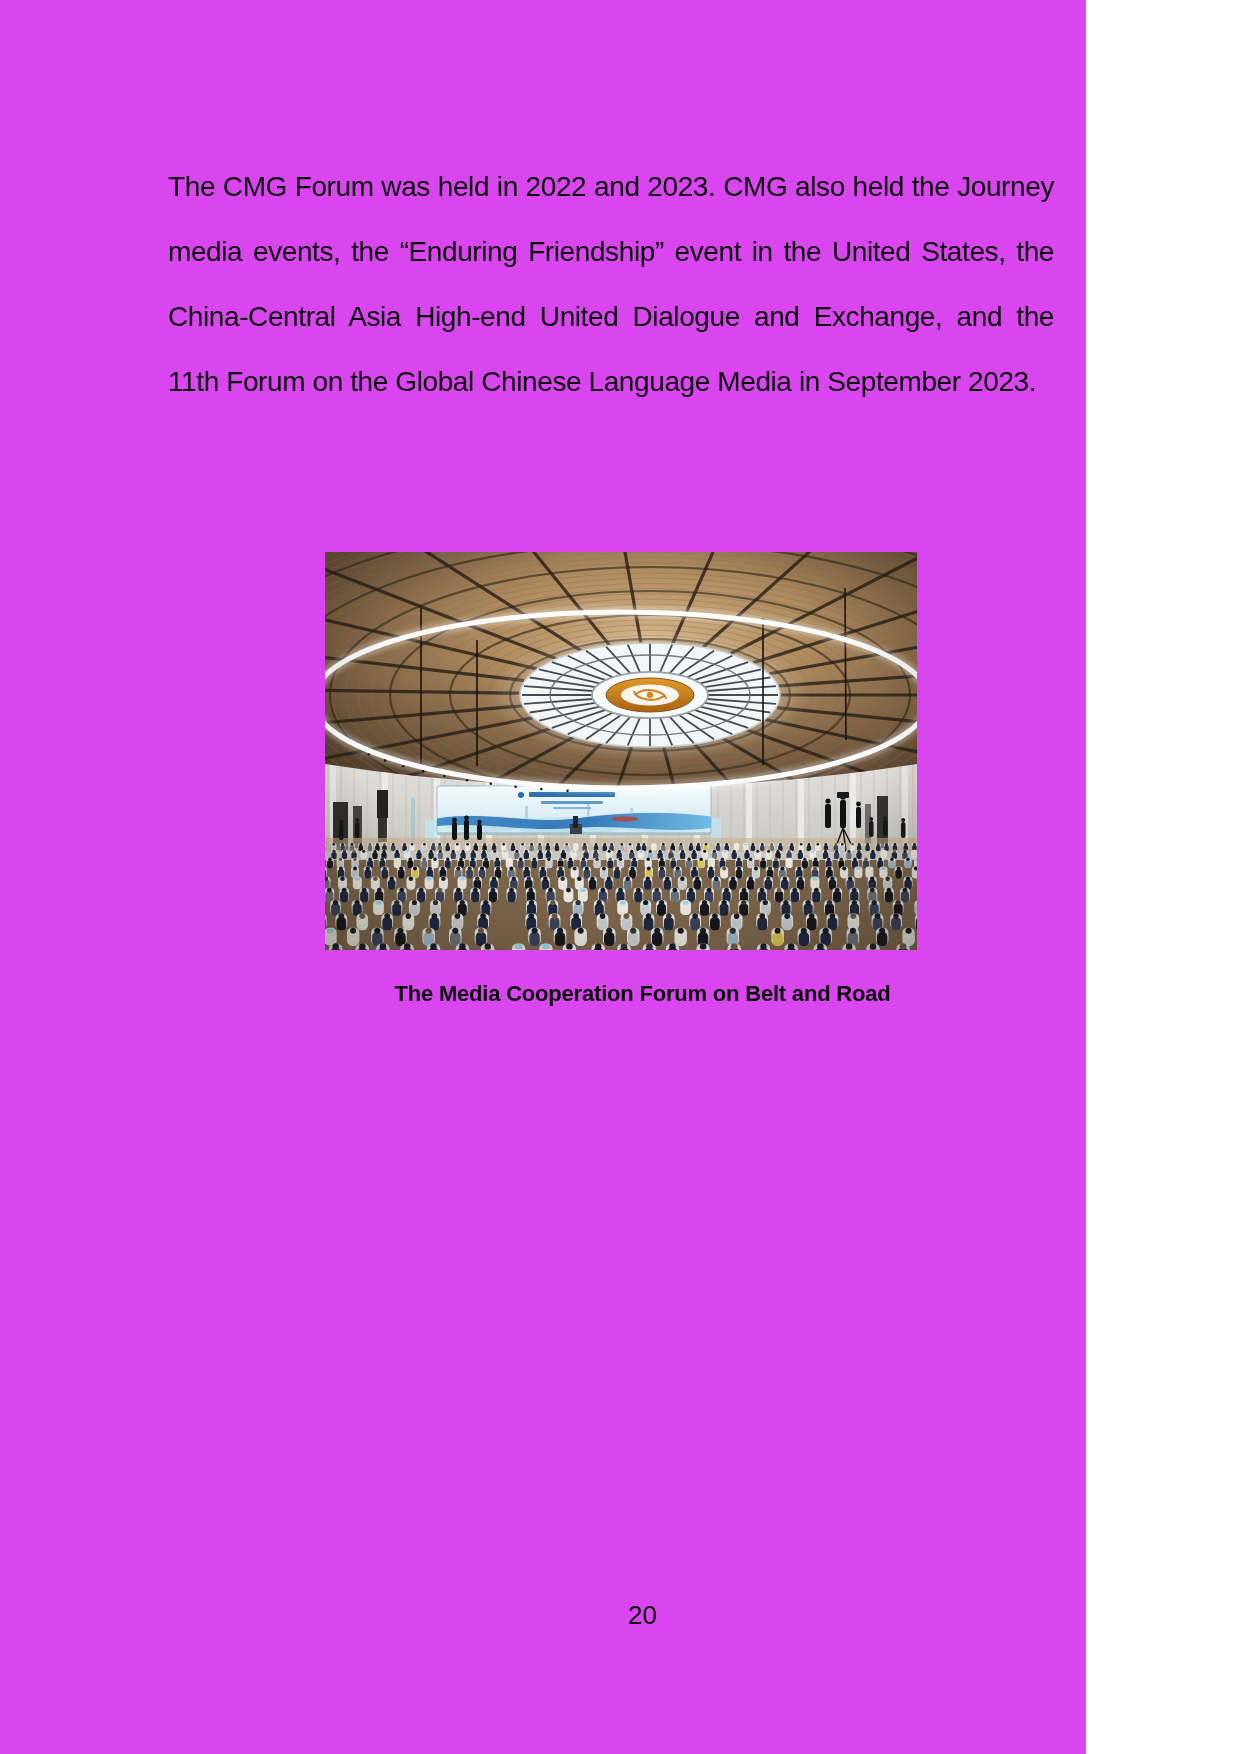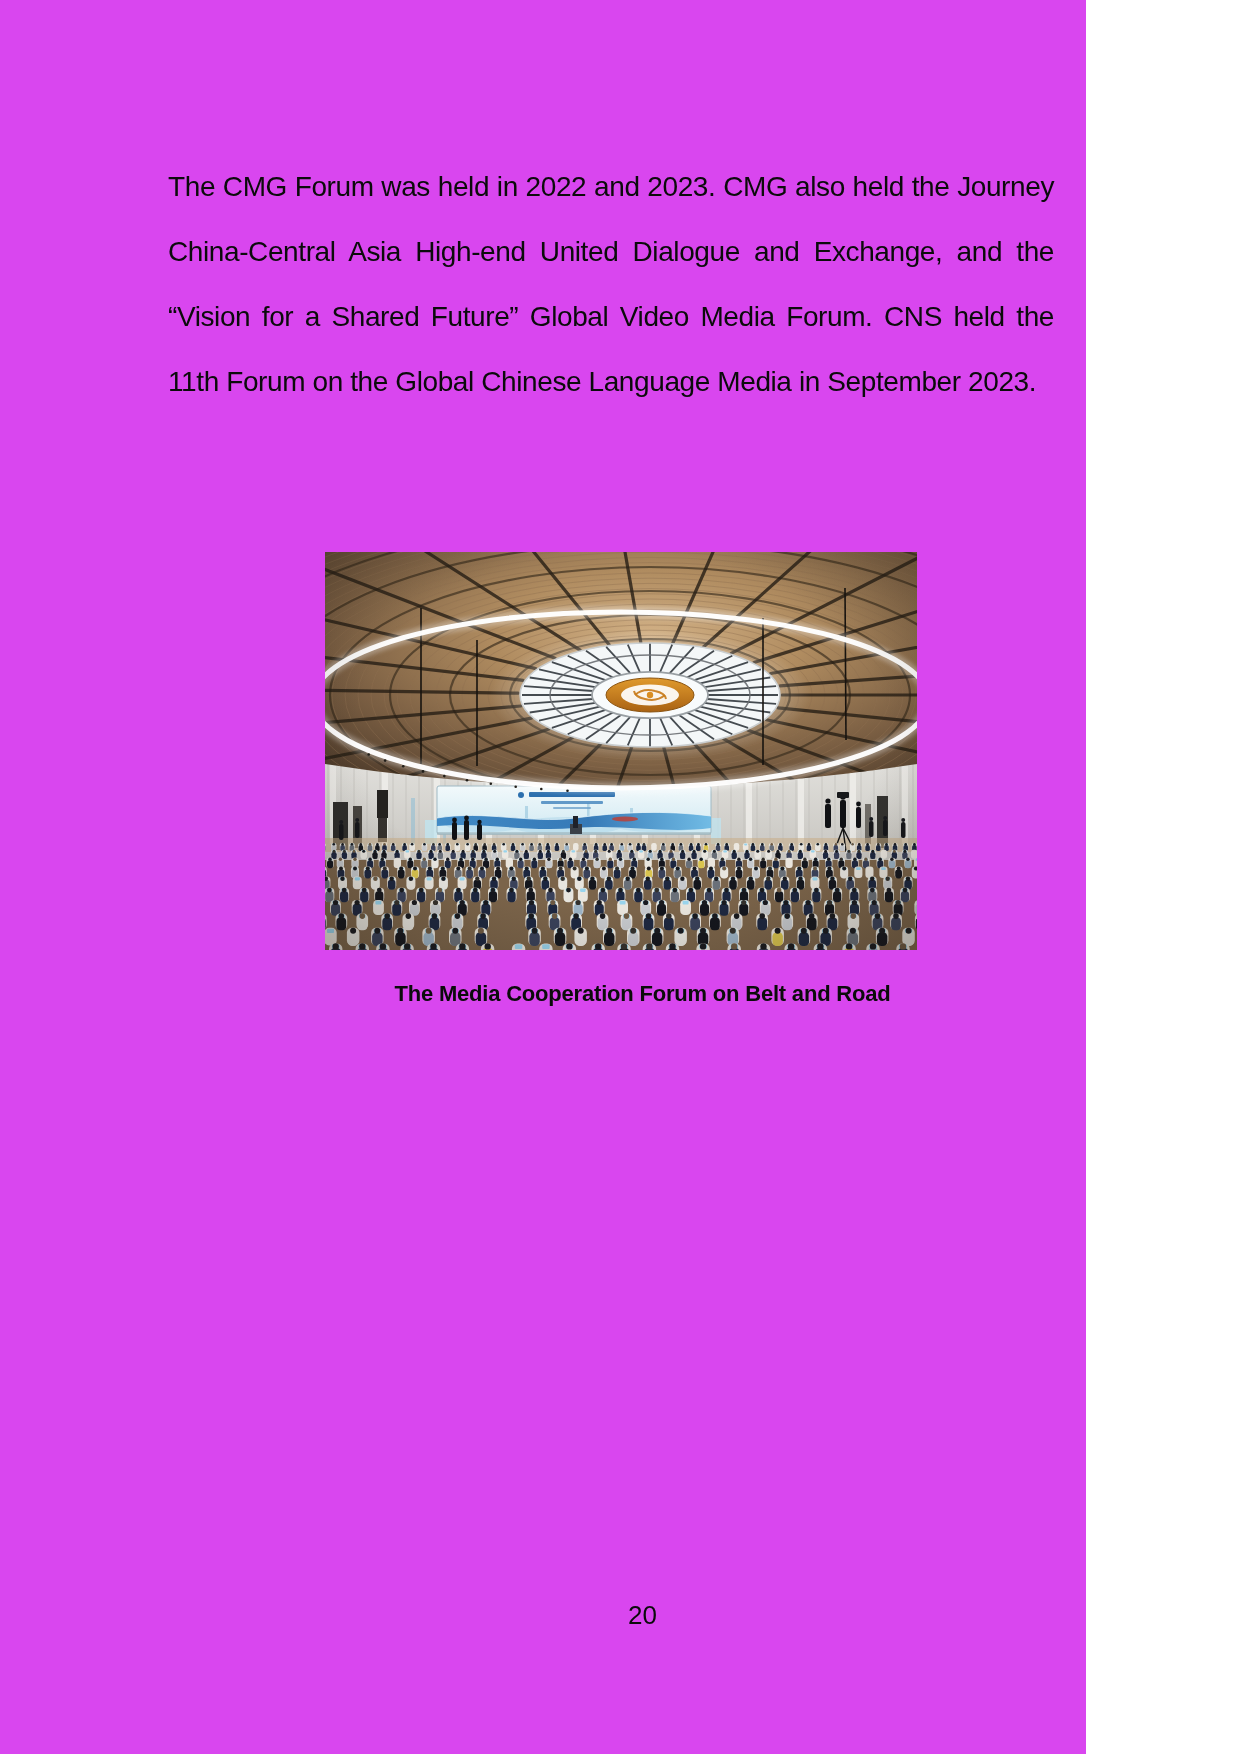--- a/index.html
+++ b/index.html
@@ -26,22 +26,22 @@
     font-size:26px;color:#0b0b0b;
   }
 </style>
 </head>
 <body>
 
 <div class="sheet">
 
   <div class="para">
     <div class="jline">The CMG Forum was held in 2022 and 2023. CMG also held the Journey</div>
+    <div class="jline">media events, the “Enduring Friendship” event in the United States, the</div>
     <div class="jline">China-Central Asia High-end United Dialogue and Exchange, and the</div>
-    <div class="jline">“Vision for a Shared Future” Global Video Media Forum. CNS held the</div>
     <div class="jline lastline">11th Forum on the Global Chinese Language Media in September 2023.</div>
   </div>
 
   <figure style="margin:0">
     <div class="photo">
       <svg id="photo-art" viewBox="0 0 592 398" xmlns="http://www.w3.org/2000/svg" role="img" aria-label="Wide interior view of a circular conference hall: woven tan domed ceiling with dark radial ribs, round skylight with an orange phoenix emblem, white LED light ring, pale paneled walls, a wide pale-blue stage screen with blue wave band, and a large seated audience in dark suits on white chairs with blue tags">
         <defs>
           <radialGradient id="ceilG" cx="55%" cy="34%" r="75%">
             <stop offset="0%" stop-color="#d2b186"></stop>
             <stop offset="35%" stop-color="#b08c60"></stop>

